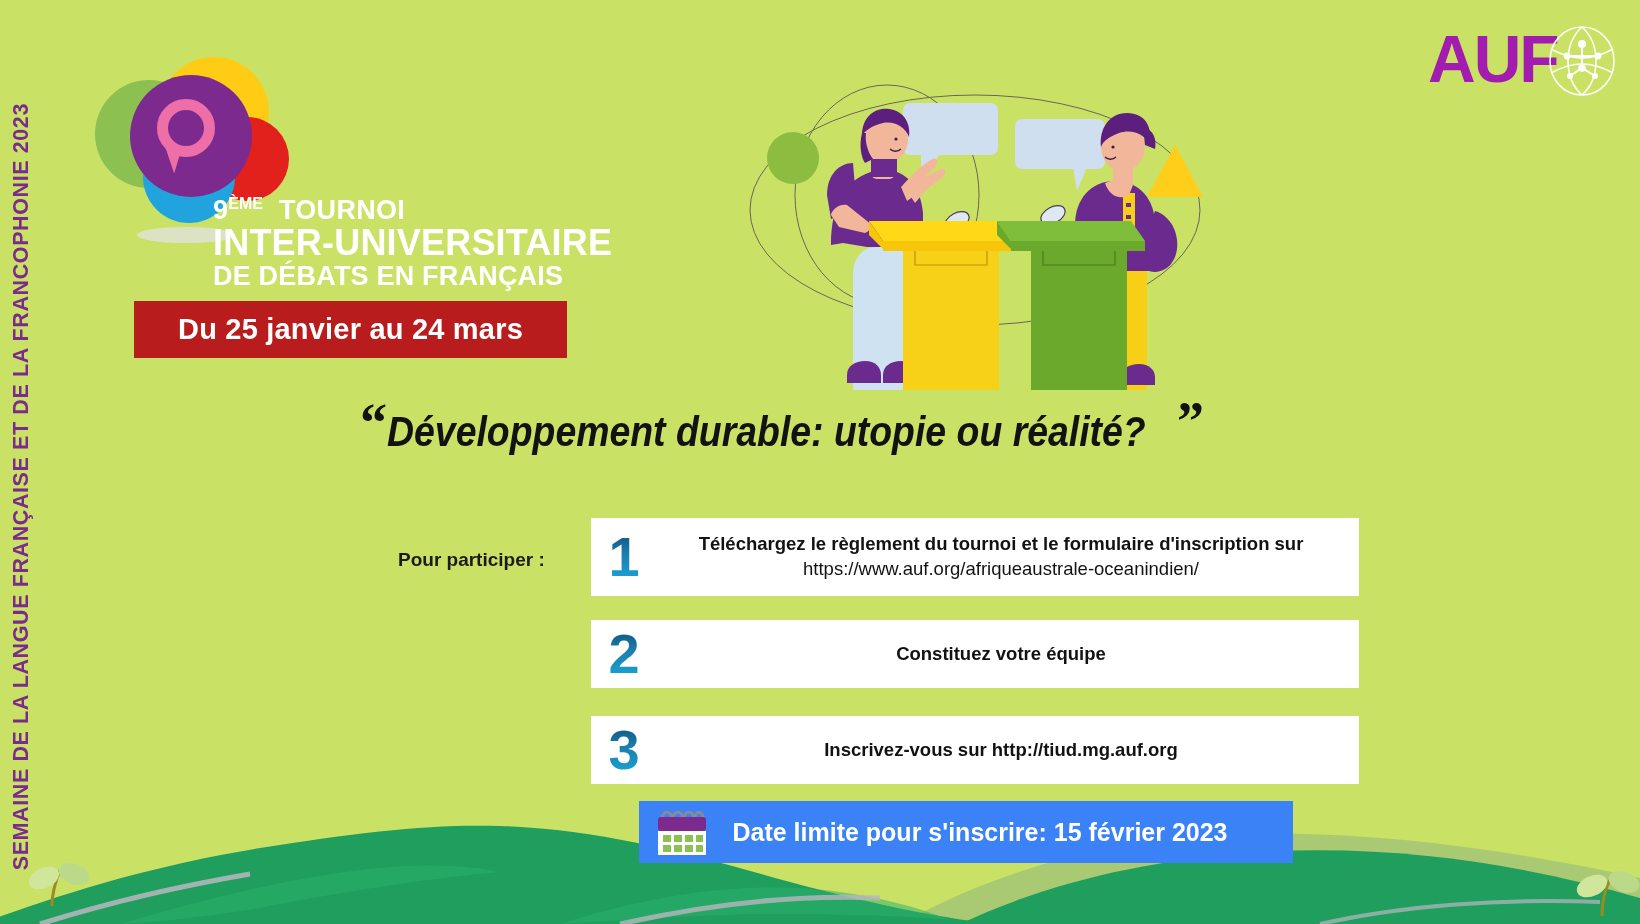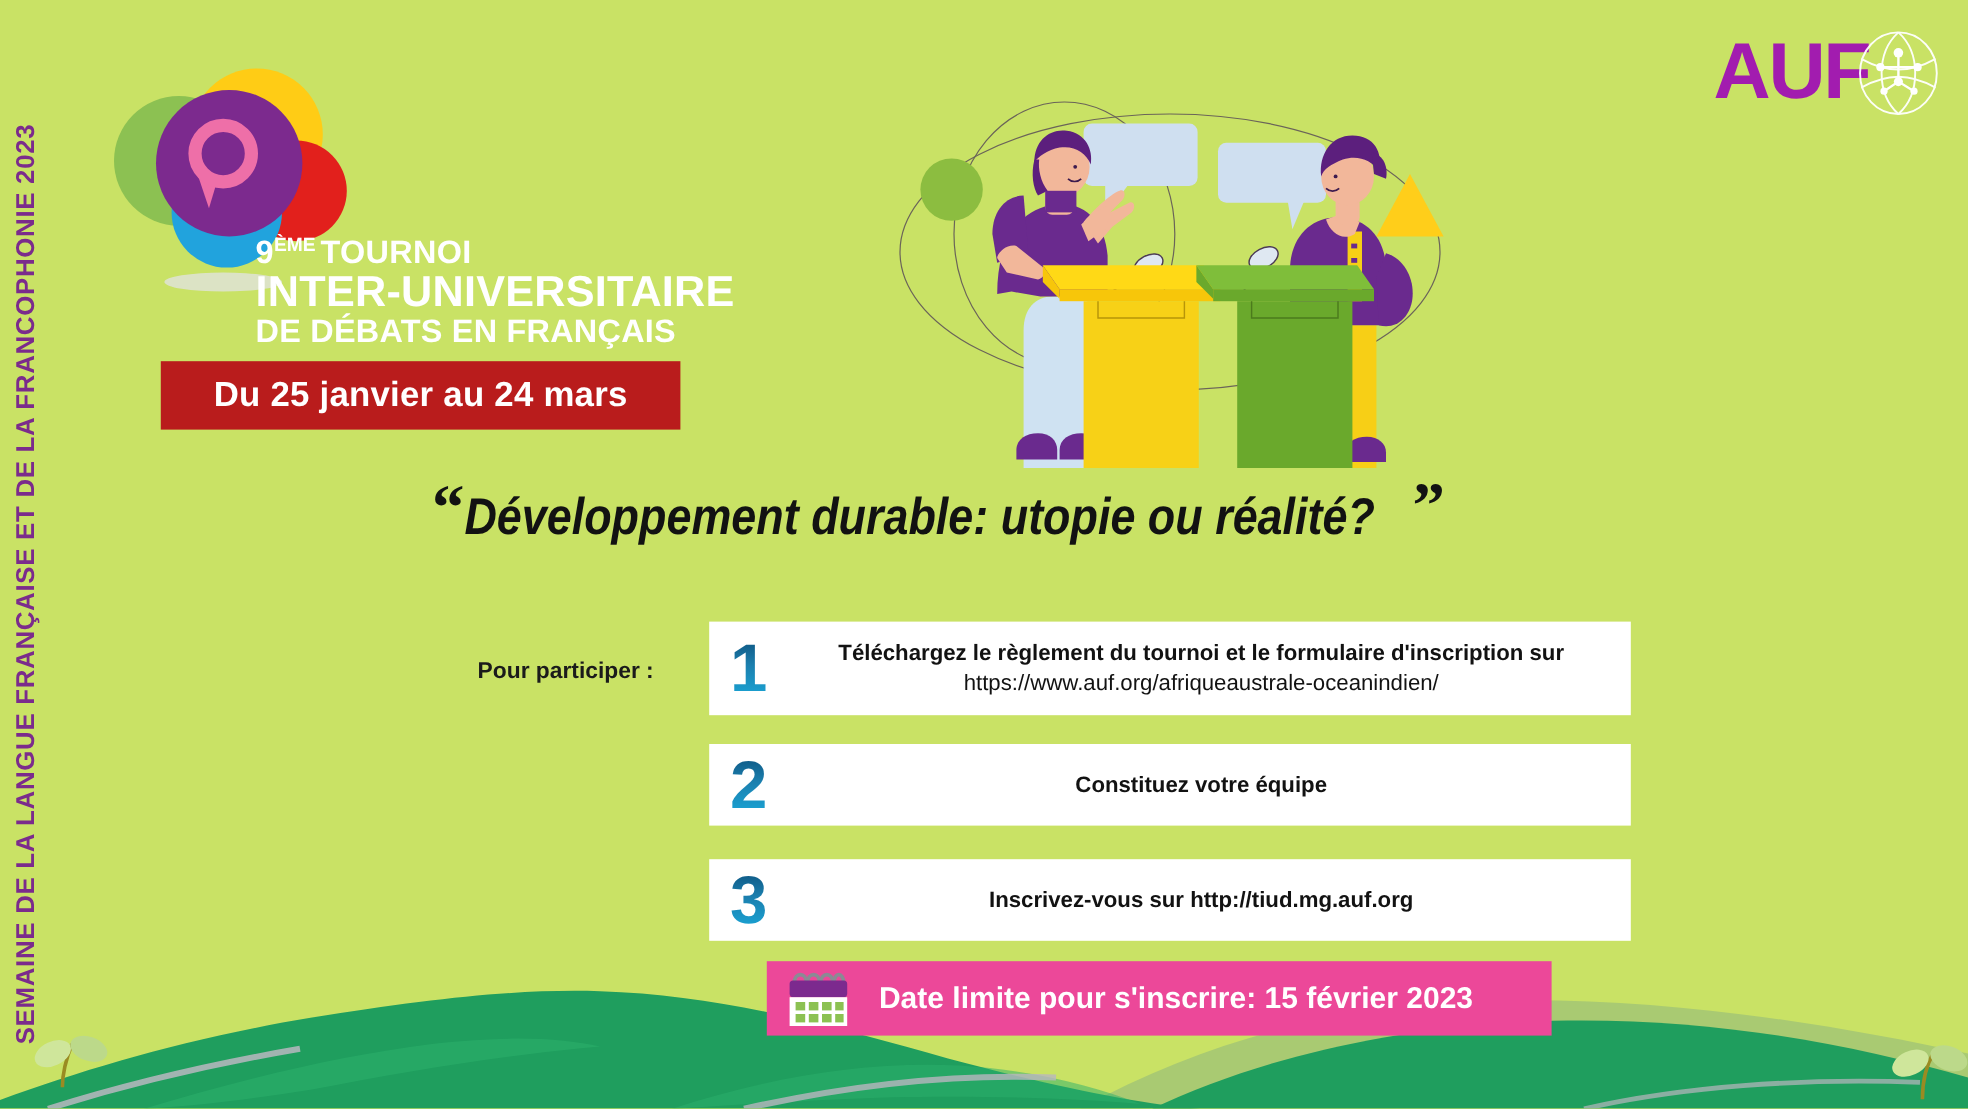--- a/index.html
+++ b/index.html
@@ -28,21 +28,21 @@
   #logo-shadow{position:absolute;left:42px;top:192px;width:98px;height:16px;border-radius:50%;background:#dfe3d6;opacity:.85;}
   #logo-bubble{position:absolute;left:62px;top:64px;width:70px;height:70px;}
   #logo-bubble .ring{position:absolute;left:0;top:0;width:58px;height:58px;border:11px solid #ee6fa8;border-radius:50%;box-sizing:border-box;}
   #logo-bubble .tail{position:absolute;left:6px;top:48px;width:0;height:0;border-left:13px solid transparent;border-right:4px solid transparent;border-top:26px solid #ee6fa8;transform:rotate(8deg);}
 
   
   #title-block{position:absolute;left:213px;top:196px;color:#ffffff;font-weight:bold;line-height:1.04;}
   #title-line1{font-size:27px;letter-spacing:.3px;}
   #title-line1 .nine{font-size:27px;}
   #title-line1 .eme{font-size:16px;vertical-align:super;letter-spacing:0;}
-  #title-line1 .rest{font-size:27px;margin-left:4px;}
+  #title-line1 .rest{font-size:27px;margin-left:16px;}
   #title-line2{font-size:36px;letter-spacing:.2px;}
   #title-line3{font-size:27px;letter-spacing:.2px;}
 
   
   #date-banner{
     position:absolute;left:134px;top:301px;width:433px;height:57px;
     background:#b91c1c;display:flex;align-items:center;justify-content:center;
   }
   #date-banner .dtext{color:#fff;font-weight:bold;font-size:29px;letter-spacing:.2px;}
 
@@ -81,21 +81,21 @@
   }
   .step-body{flex:1;text-align:center;padding-right:14px;color:#121212;}
   .step-body .l1{font-size:18.5px;font-weight:bold;line-height:1.35;}
   .step-body .l2{font-size:18.5px;font-weight:normal;line-height:1.35;}
   .step-body .one-line{font-size:18.5px;font-weight:bold;}
   .step-body .url{font-weight:bold;}
 
   
   #deadline-banner{
     position:absolute;left:639px;top:801px;width:654px;height:62px;
-    background:#ec4899;display:flex;align-items:center;padding-left:14px;box-sizing:border-box;
+    background:#3b82f6;display:flex;align-items:center;padding-left:14px;box-sizing:border-box;
   }
   #calendar-icon{position:relative;width:58px;height:54px;flex:0 0 58px;}
   #deadline-text{
     flex:1;text-align:center;color:#ffffff;font-weight:bold;font-size:25px;padding-right:44px;
   }
 
   
   #hills{position:absolute;left:0;bottom:0;width:1640px;height:150px;}
 </style>
 </head>

